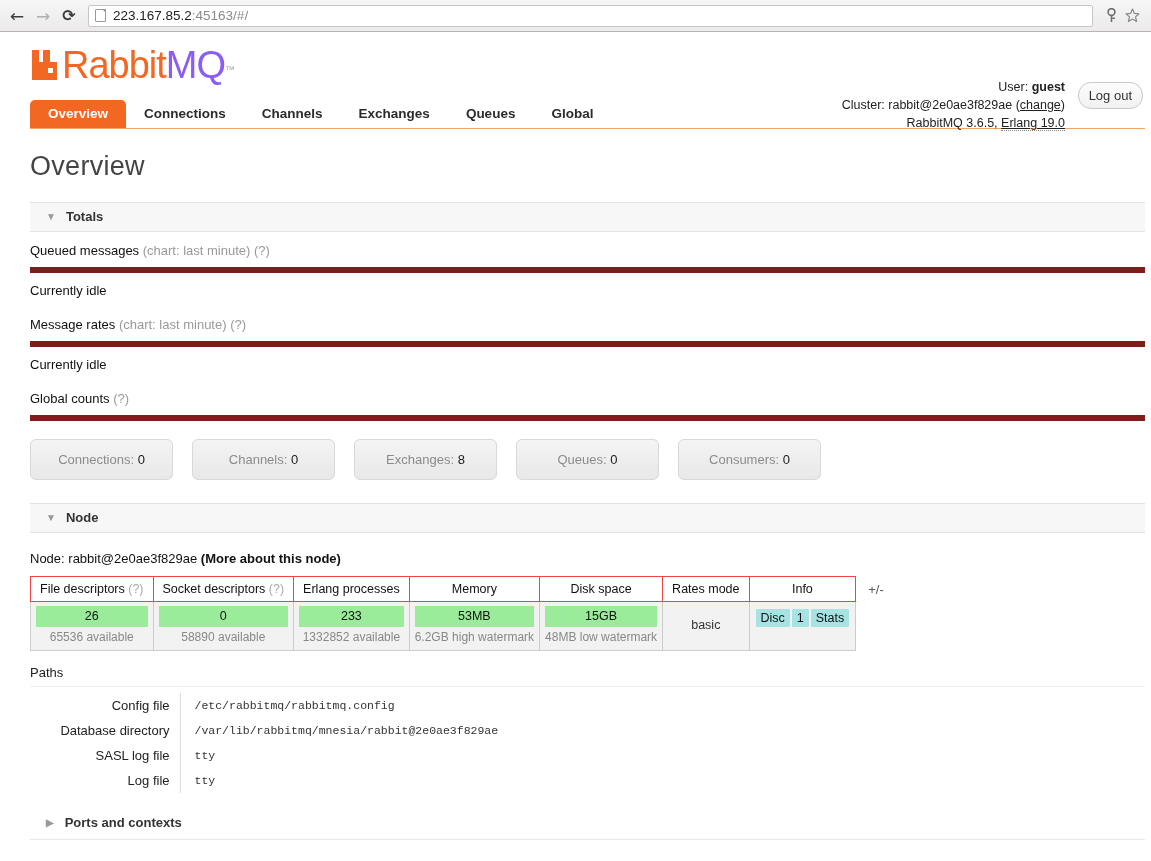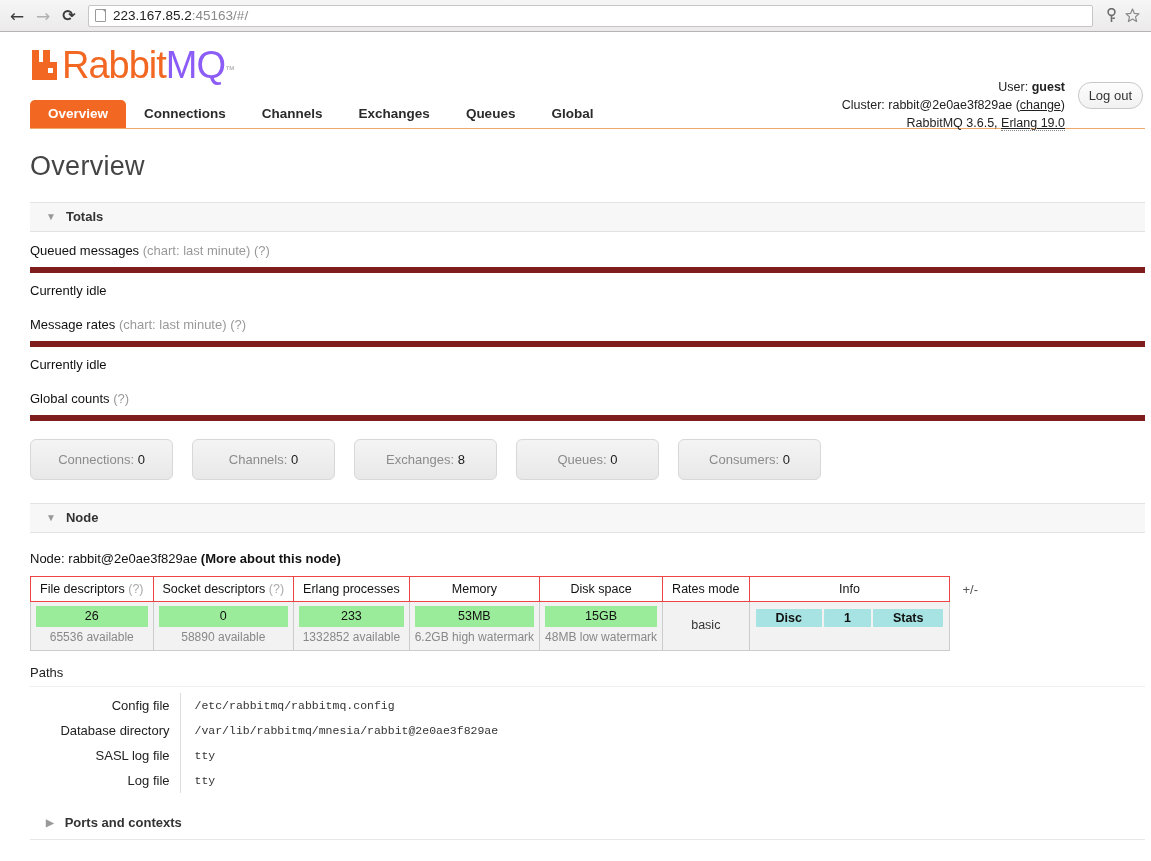--- a/index.html
+++ b/index.html
@@ -240,26 +240,25 @@
   .sub {
     color: #888;
     font-size: 12px;
     white-space: nowrap;
   }
   td.plain { color: #333; }
   .badge {
     display: inline-block;
     background: #a7e3e3;
     color: #111;
-    padding: 2px 20px;
+    padding: 2px 5px;
     margin: 0 1px;
     font-size: 12.5px;
     border-radius: 1px;
     cursor: pointer;
-    font-weight: bold;
   }
   #plusminus {
     display: inline-block;
     vertical-align: top;
     margin-left: 12px;
     color: #555;
     font-size: 13px;
     padding-top: 6px;
     cursor: pointer;
   }

